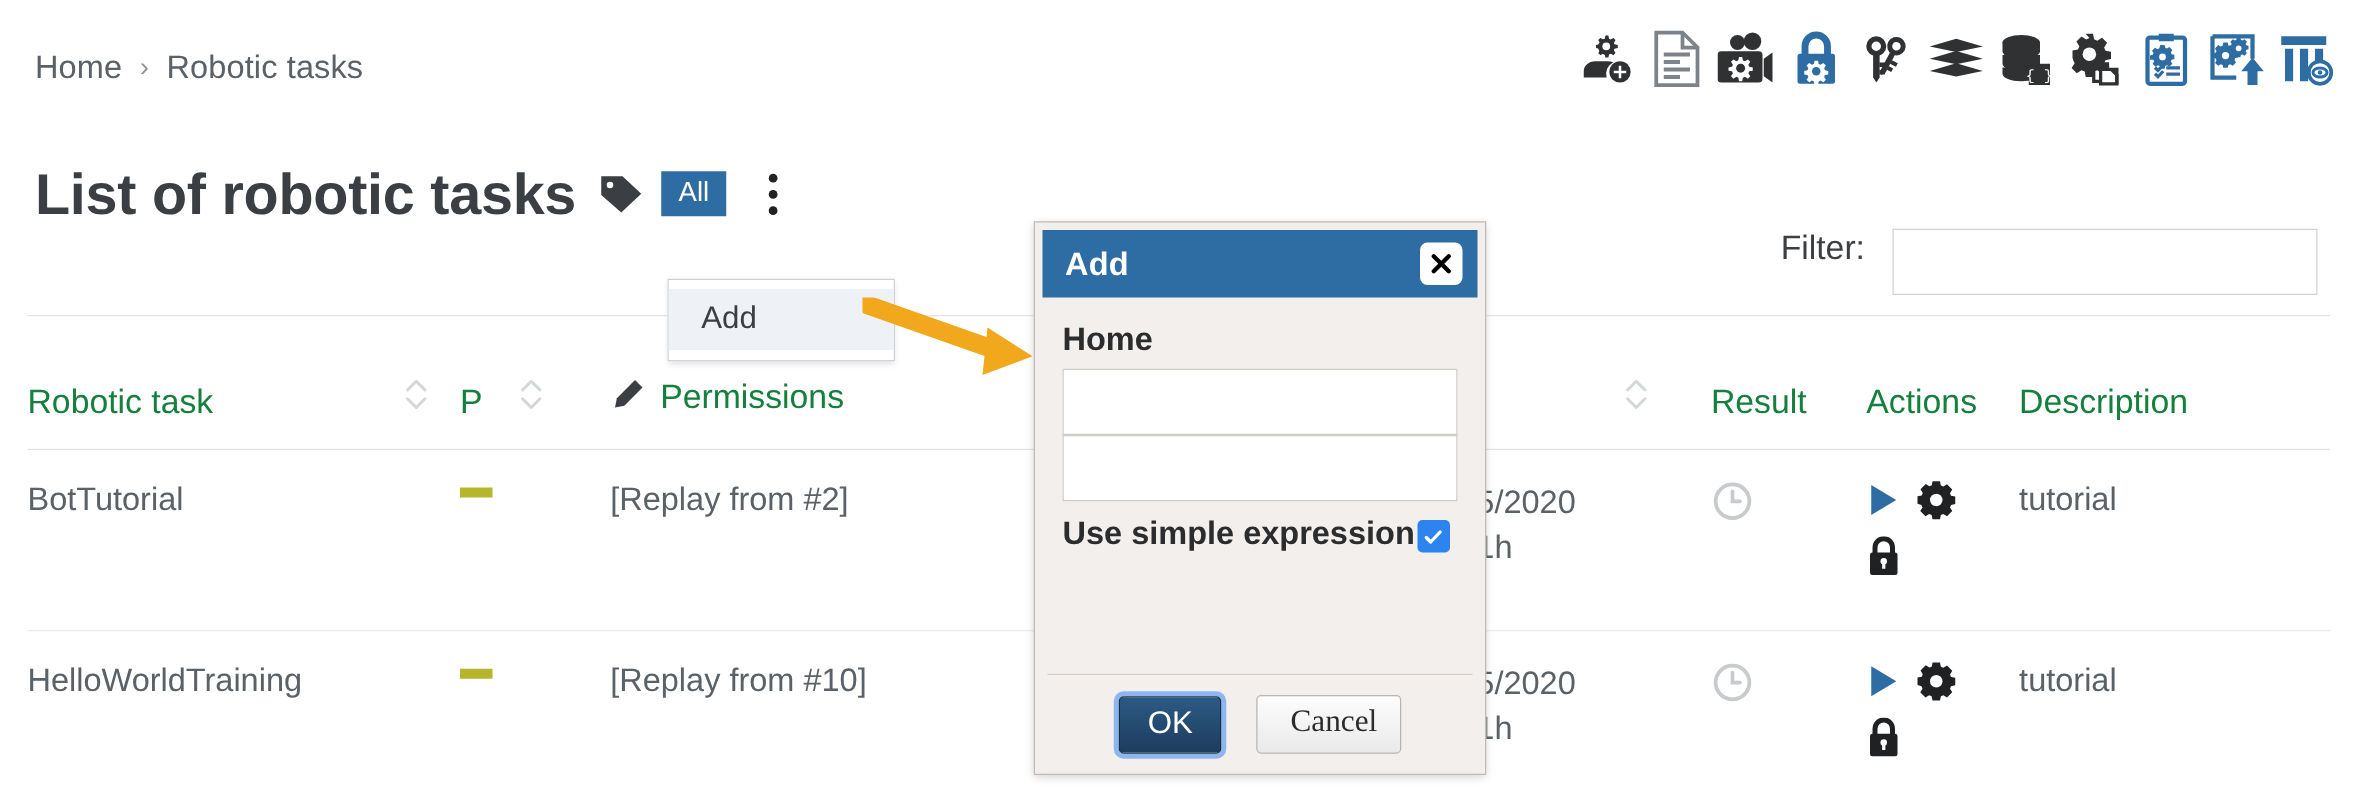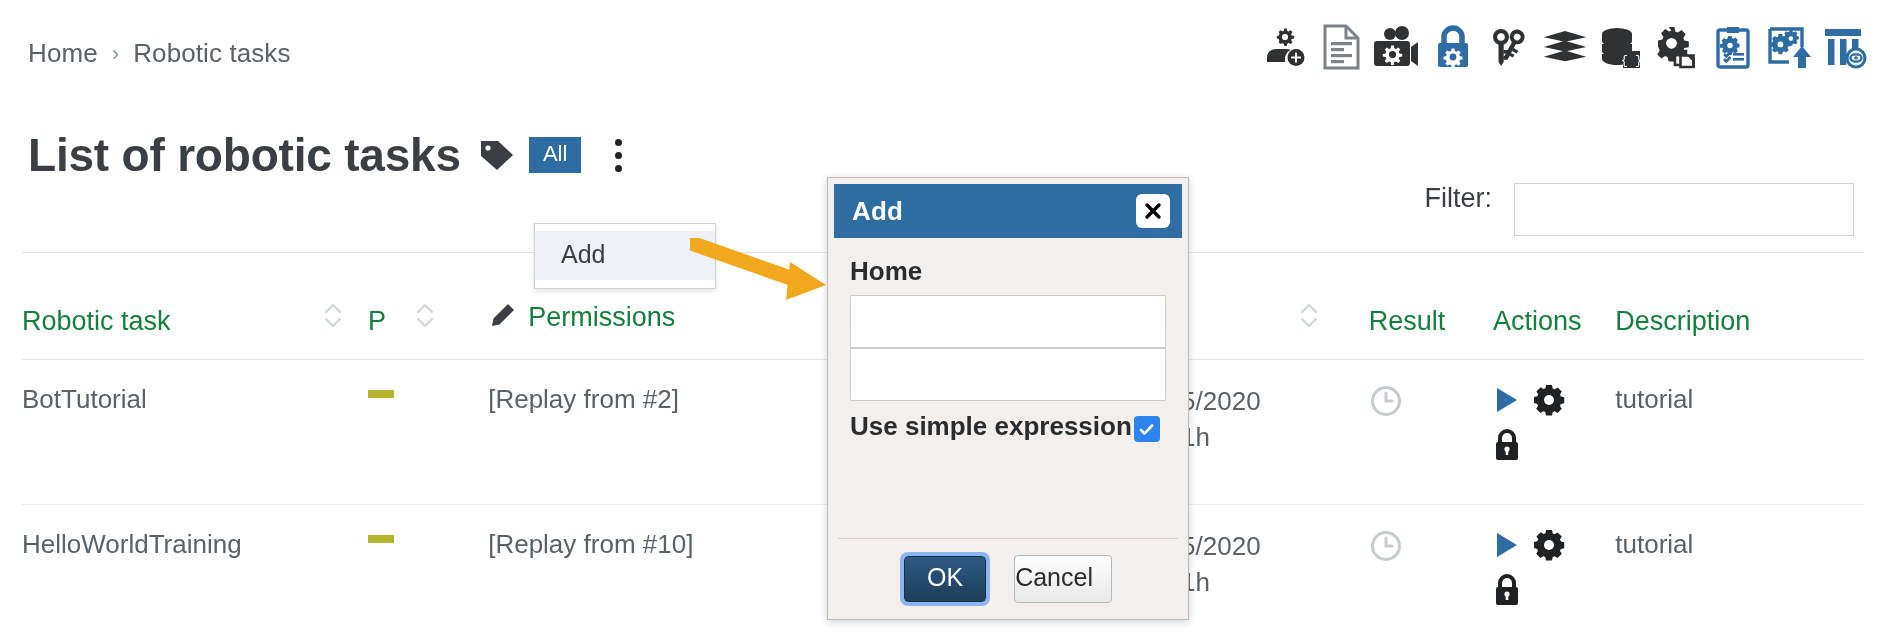--- a/index.html
+++ b/index.html
@@ -170,23 +170,23 @@
     color:#fff; font-size: 25px;
     padding: 6px 22px 9px 22px;
     box-shadow: 0 0 0 4px #8cb6f0;
     border-radius: 4px; cursor:pointer;
     font-family: "Liberation Sans", sans-serif;
   }
   .btn-cancel {
     background: linear-gradient(#fdfdfd, #e9e9e9);
     border: 1px solid #b6b6b6;
     color:#2a2c2e; font-size: 25px;
-    padding: 7px 18px 10px 0;
+    padding: 7px 18px 10px 26px;
     border-radius: 4px; cursor:pointer;
-    font-family: Liberation Sans, sans-serif;
+    font-family: Liberation Serif, serif;
   }
 
   
   .arrow { position:absolute; left: 690px; top: 238px; z-index: 35; pointer-events:none; }
 </style>
 </head>
 <body>
 
 <div id="root">
 

